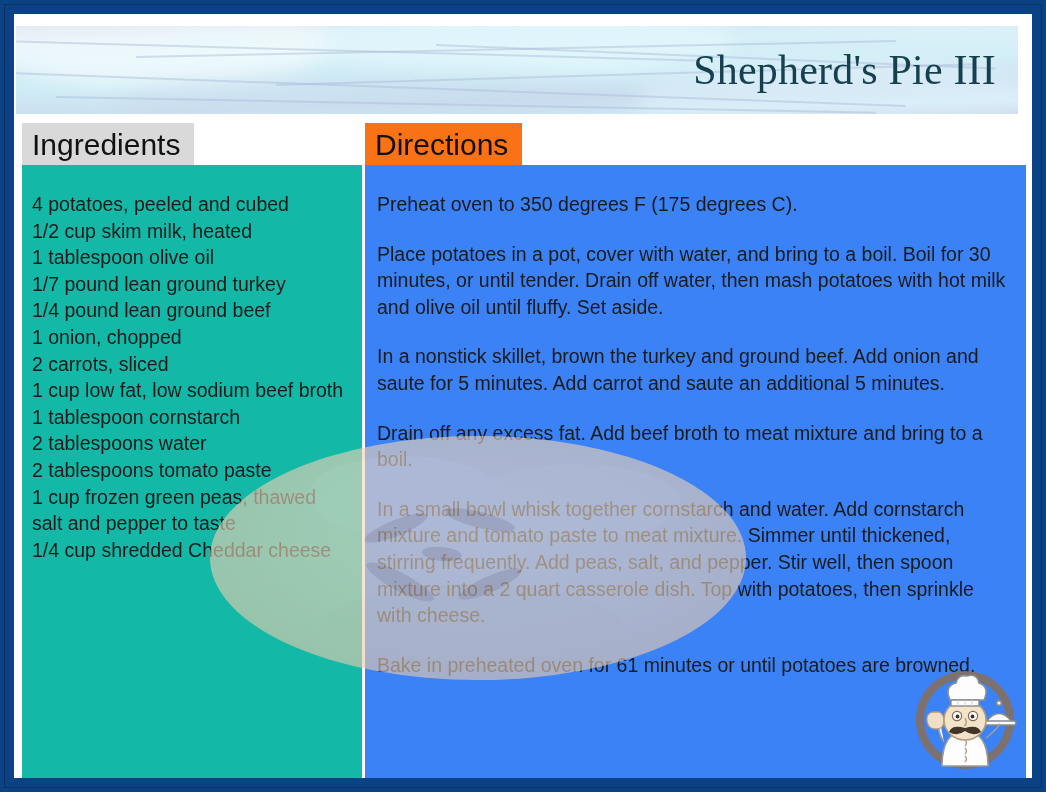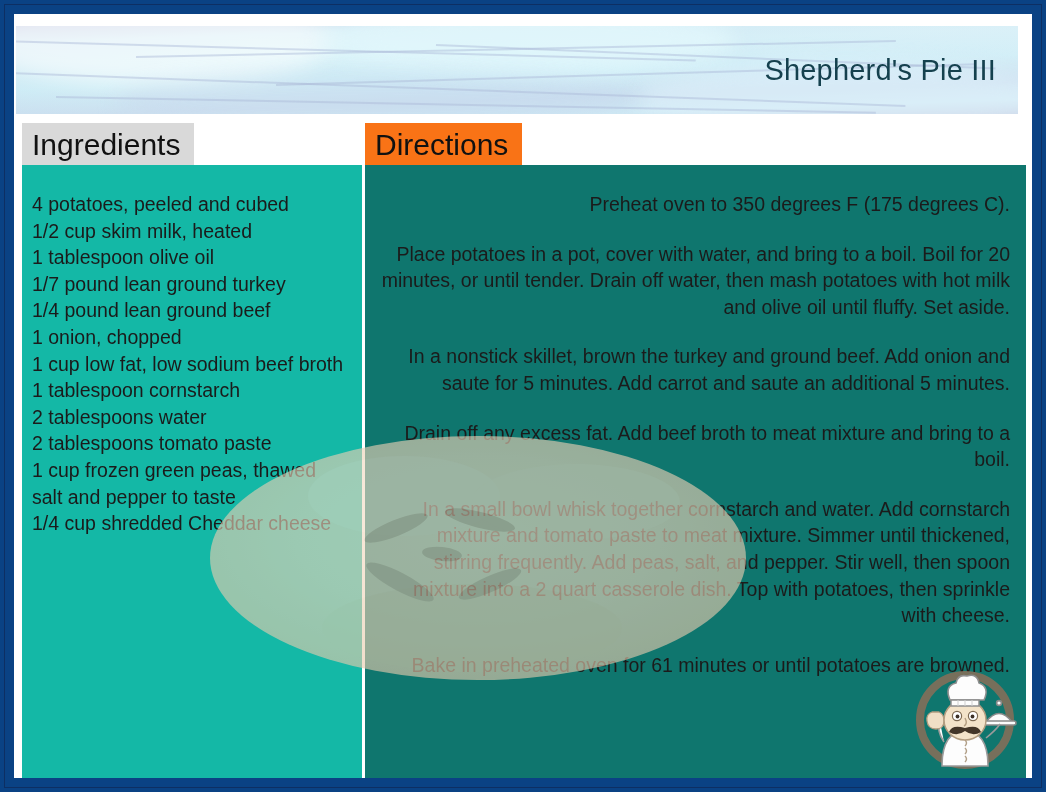--- a/index.html
+++ b/index.html
@@ -70,24 +70,25 @@
     position: absolute;
     border-radius: 50%;
     filter: blur(10px);
   }
 
   .banner-title {
     position: absolute;
     right: 22px;
     top: 50%;
     transform: translateY(-50%);
-    font-size: 29px;
+    font-size: 42px;
     color: #15414e;
     letter-spacing: 0.2px;
     white-space: nowrap;
+    font-family: Liberation Serif, serif;
   }
 
   
   .col {
     position: absolute;
   }
   .col-head {
     position: absolute;
     top: 0;
     left: 0;
@@ -130,23 +131,22 @@
   
   #col-directions {
     left: 351px;
     top: 109px;
     width: 661px;
     height: 655px;
   }
   #col-directions .col-head { background: #f97316; }
   #col-directions .col-body {
     top: 42px;
-    background: #0f766e;
+    background: #3b82f6;
     padding: 26px 16px 12px 12px;
-    text-align: right;
   }
   #col-directions .step { margin: 0 0 23px 0; }
   #col-directions .step:last-child { margin-bottom: 0; }
 
   
   .watermark {
     position: absolute;
     left: 190px;
     top: 418px;
     width: 548px;
@@ -189,35 +189,36 @@
 
     <div class="col" id="col-ingredients">
       <div class="col-head">Ingredients</div>
       <div class="col-body" id="ingredients-list">
           <div class="line">4 potatoes, peeled and cubed</div>
           <div class="line">1/2 cup skim milk, heated</div>
           <div class="line">1 tablespoon olive oil</div>
           <div class="line">1/7 pound lean ground turkey</div>
           <div class="line">1/4 pound lean ground beef</div>
           <div class="line">1 onion, chopped</div>
+          <div class="line">2 carrots, sliced</div>
           <div class="line">1 cup low fat, low sodium beef broth</div>
           <div class="line">1 tablespoon cornstarch</div>
           <div class="line">2 tablespoons water</div>
           <div class="line">2 tablespoons tomato paste</div>
           <div class="line">1 cup frozen green peas, thawed</div>
           <div class="line">salt and pepper to taste</div>
           <div class="line">1/4 cup shredded Cheddar cheese</div>
         </div>
     </div>
 
     <div class="col" id="col-directions">
       <div class="col-head">Directions</div>
       <div class="col-body" id="directions-list">
           <p class="step">Preheat oven to 350 degrees F (175 degrees C).</p>
-          <p class="step">Place potatoes in a pot, cover with water, and bring to a boil. Boil for 20 minutes, or until tender. Drain off water, then mash potatoes with hot milk and olive oil until fluffy. Set aside.</p>
+          <p class="step">Place potatoes in a pot, cover with water, and bring to a boil. Boil for 30 minutes, or until tender. Drain off water, then mash potatoes with hot milk and olive oil until fluffy. Set aside.</p>
           <p class="step">In a nonstick skillet, brown the turkey and ground beef. Add onion and saute for 5 minutes. Add carrot and saute an additional 5 minutes.</p>
           <p class="step">Drain off any excess fat. Add beef broth to meat mixture and bring to a boil.</p>
           <p class="step">In a small bowl whisk together cornstarch and water. Add cornstarch mixture and tomato paste to meat mixture. Simmer until thickened, stirring frequently. Add peas, salt, and pepper. Stir well, then spoon mixture into a 2 quart casserole dish. Top with potatoes, then sprinkle with cheese.</p>
           <p class="step">Bake in preheated oven for 61 minutes or until potatoes are browned.</p>
         </div>
     </div>
 
     <svg class="watermark" viewBox="0 0 548 252">
       <defs>
         <radialGradient id="loafGrad" cx="50%" cy="42%" r="62%">

